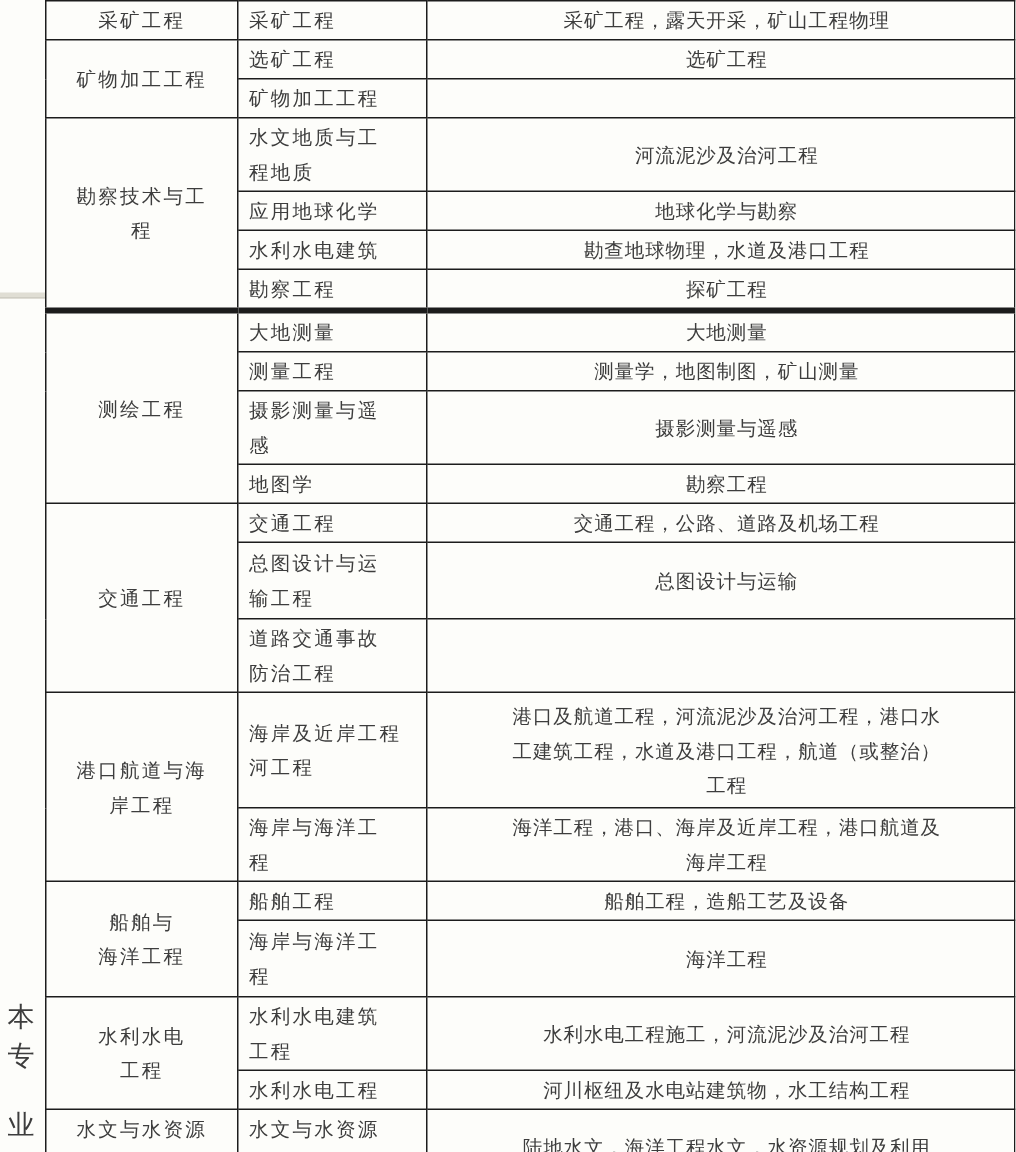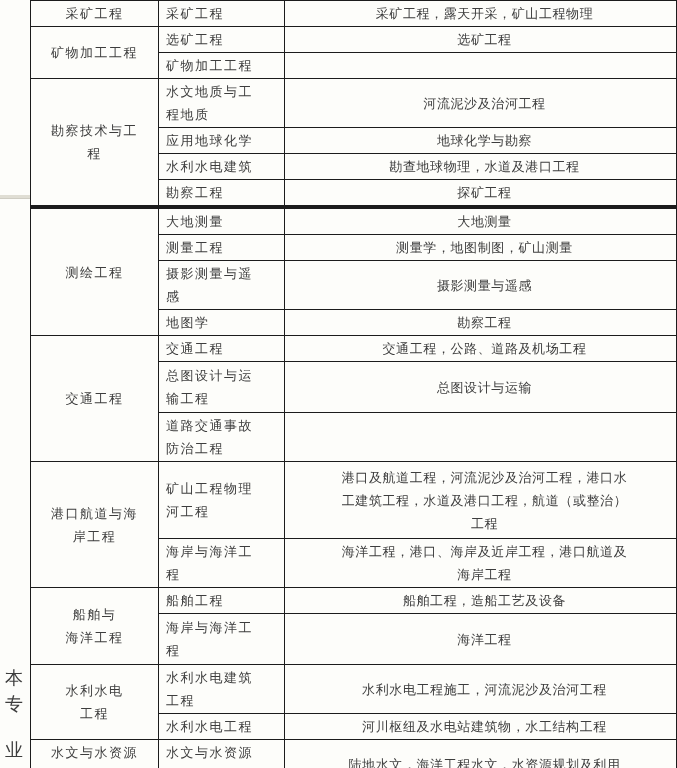--- a/index.html
+++ b/index.html
@@ -152,21 +152,21 @@
         <td class="old">总图设计与运输</td>
       </tr>
       <tr style="height:43px">
         <td class="major">道路交通事故
 防治工程</td>
         <td class="old"></td>
       </tr>
       <tr style="height:77px">
         <td class="group" rowspan="2">港口航道与海
 岸工程</td>
-        <td class="major">矿山工程物理
+        <td class="major">海岸及近岸工程
 河工程</td>
         <td class="old">港口及航道工程，河流泥沙及治河工程，港口水
 工建筑工程，水道及港口工程，航道（或整治）
 工程</td>
       </tr>
       <tr style="height:47px">
         <td class="major">海岸与海洋工
 程</td>
         <td class="old">海洋工程，港口、海岸及近岸工程，港口航道及
 海岸工程</td>

